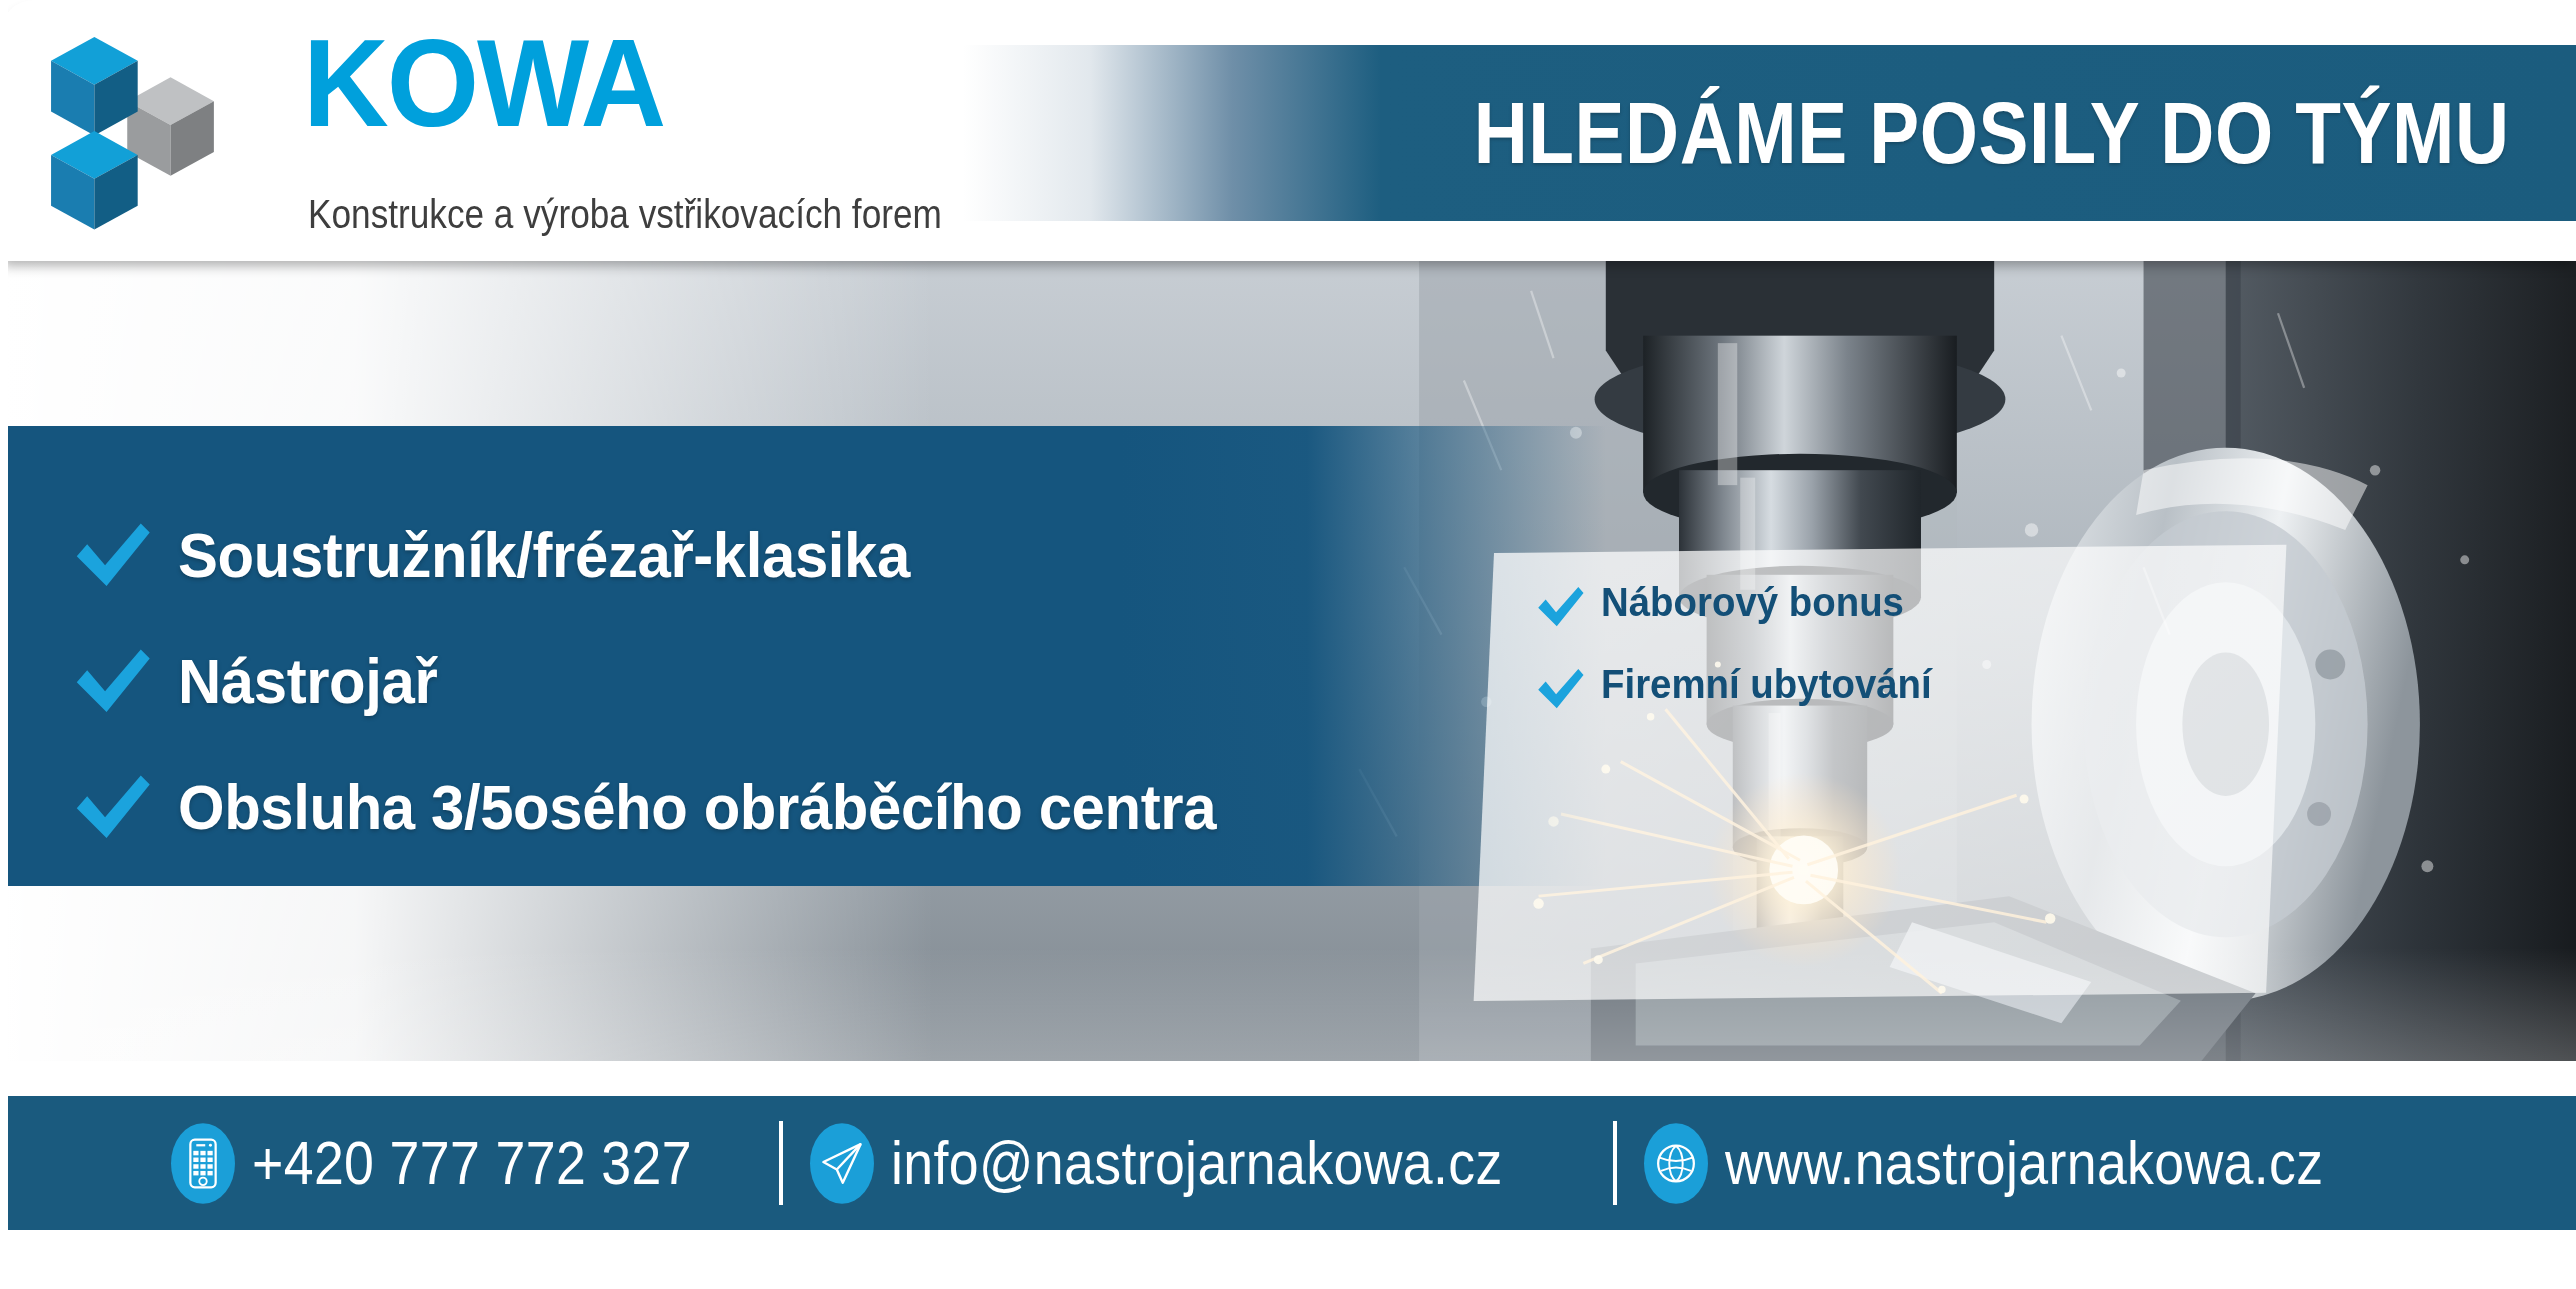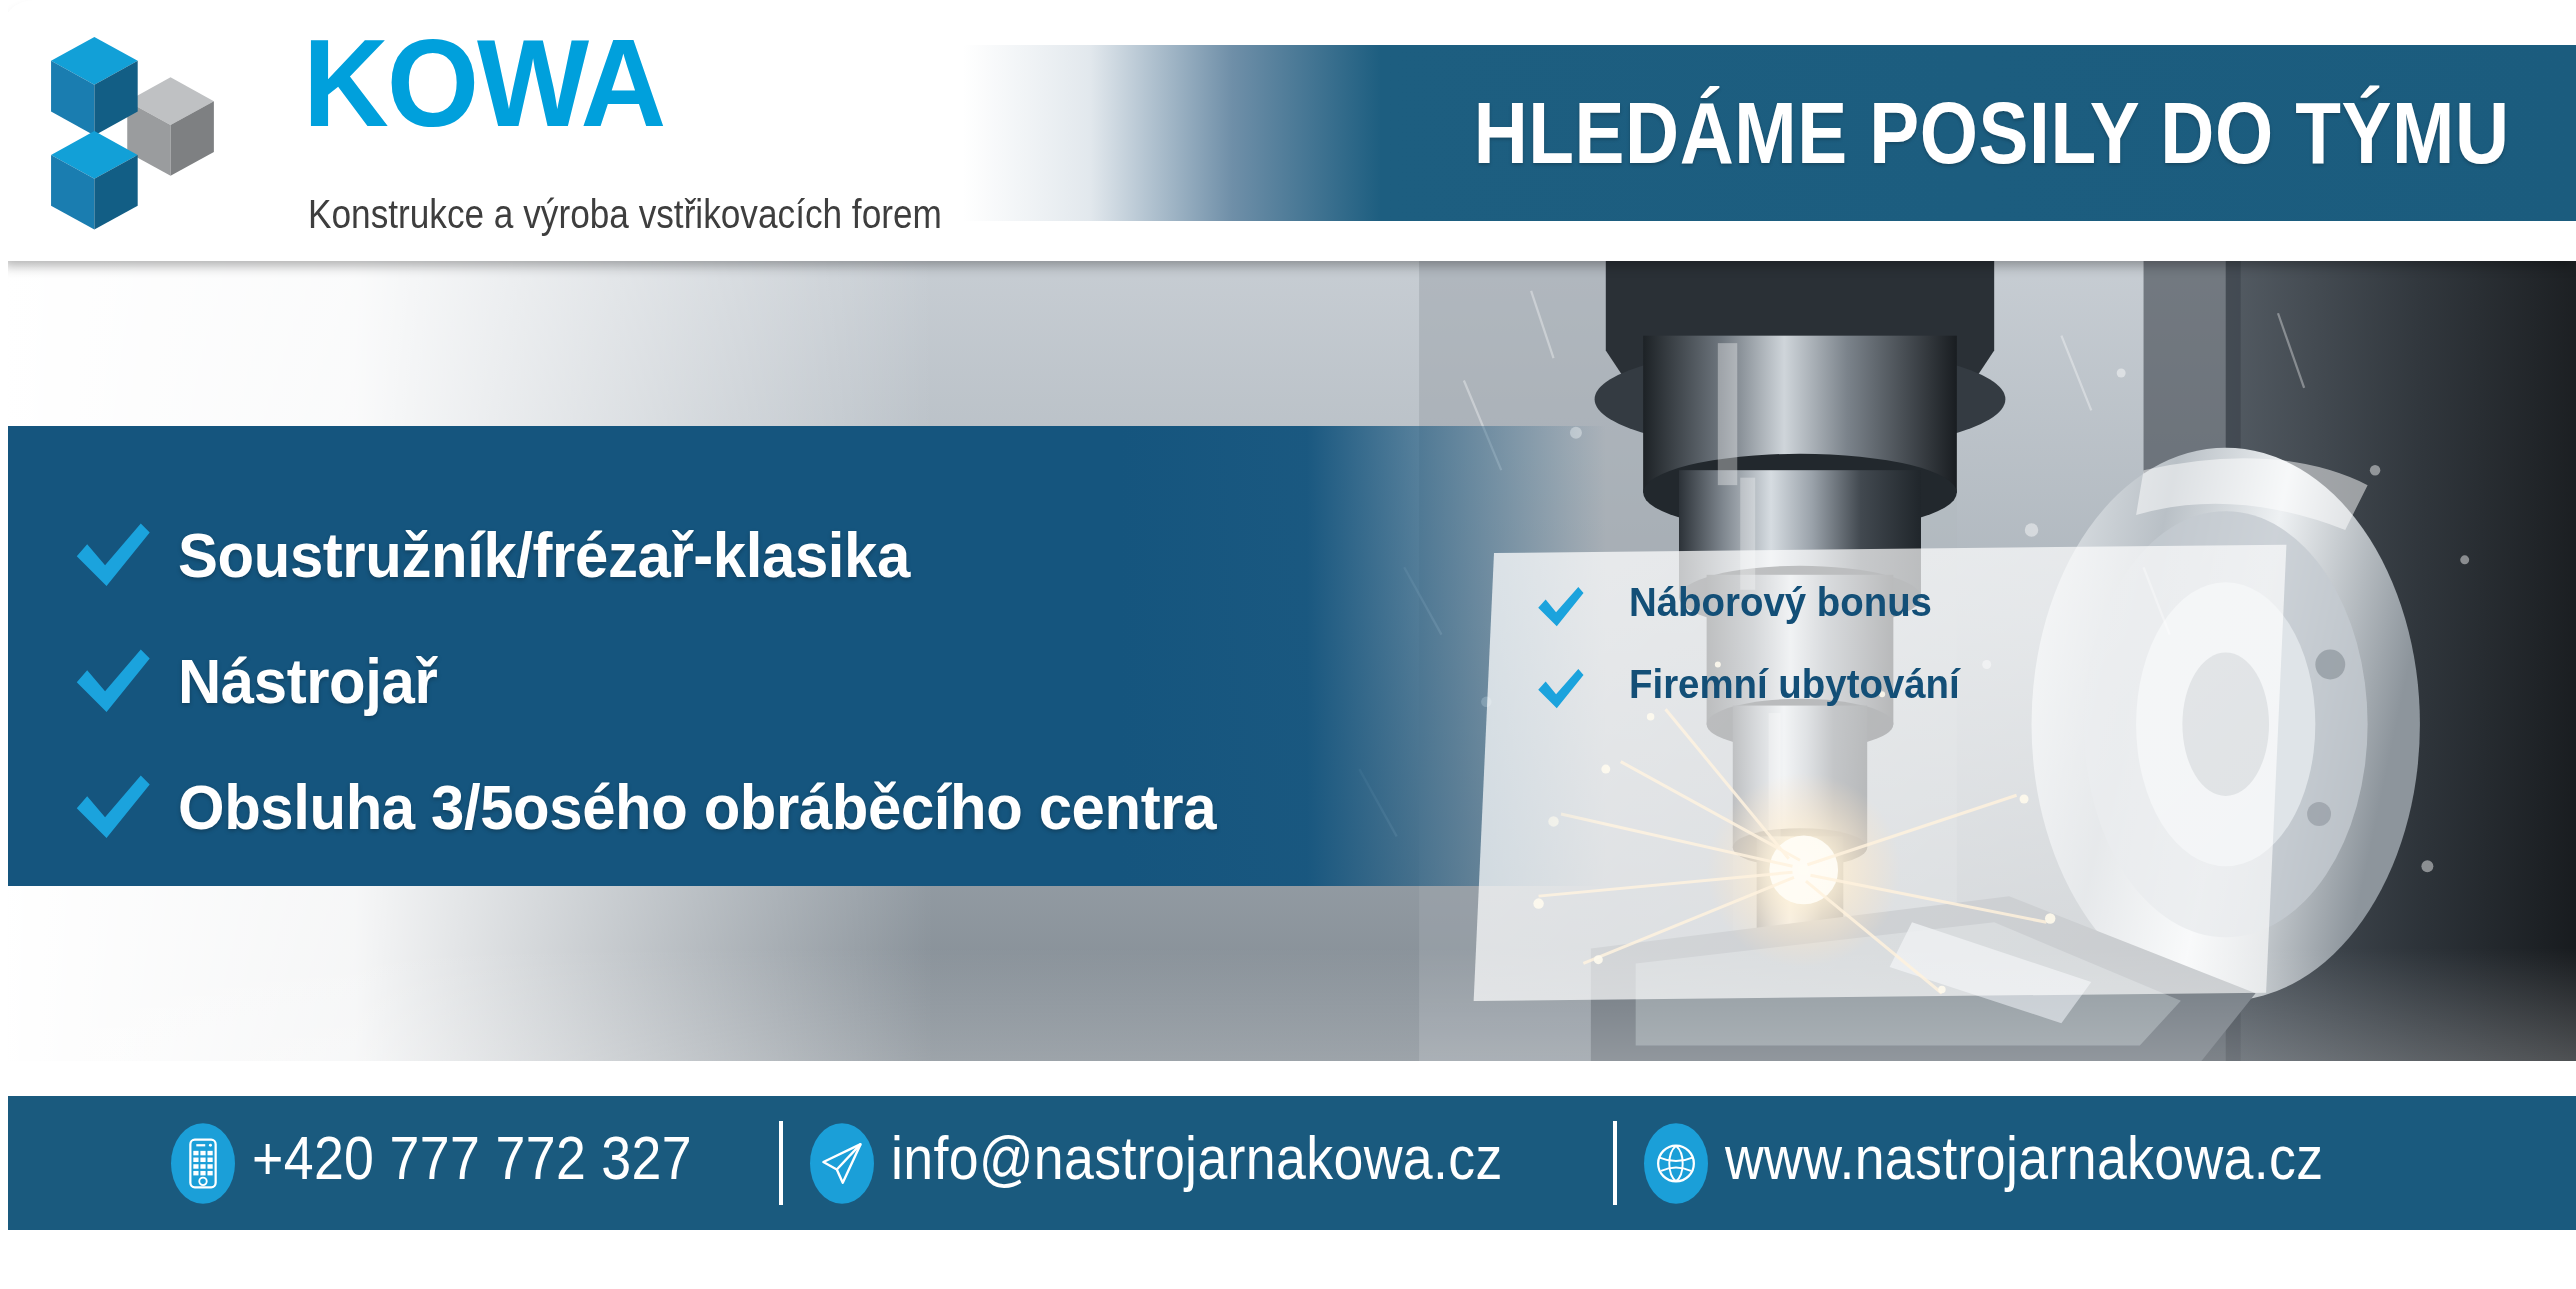--- a/index.html
+++ b/index.html
@@ -50,33 +50,33 @@
   .job-label{color:#ffffff;font-size:63px;font-weight:700;white-space:nowrap;letter-spacing:-0.4px;
              transform:scaleX(.95);transform-origin:left center;
              font-family:"Liberation Sans",sans-serif;text-shadow:0 1.5px 4.5px rgba(0,0,0,.25);}
 
   
   .benefits{position:absolute;left:1494px;top:553px;width:792px;height:448px;z-index:5;}
   .glass{position:absolute;left:0;top:0;width:792px;height:448px;
          background:linear-gradient(135deg,rgba(255,255,255,.74),rgba(255,255,255,.62));
          transform:skewX(-3.2deg) rotate(-.6deg);transform-origin:top left;}
   .ben-list{position:absolute;left:42px;top:27px;width:747px;}
-  .ben-row{display:flex;align-items:flex-start;margin-bottom:34px;gap:28px;}
+  .ben-row{display:flex;align-items:flex-start;margin-bottom:34px;}
   .ben-row:last-child{margin-bottom:16px;}
   .ben-chk{flex:0 0 auto;width:49px;height:42px;margin-right:16.4px;margin-top:6px;}
   .ben-label{color:#134f77;font-size:40px;font-weight:700;line-height:1.12;max-width:620px;
              font-family:"Liberation Sans",sans-serif;transform:scaleX(.96);transform-origin:left top;}
 
   
   .footcard{position:absolute;left:0;bottom:0;width:2576px;height:214px;background:#ffffff;
             border-bottom-left-radius:34px;z-index:8;}
   .footbar{position:absolute;left:0;top:21px;width:2576px;height:134px;background:#1a5A7E;}
   .foot-inner{position:absolute;left:0;top:0;width:2576px;height:134px;display:flex;
               align-items:center;justify-content:center;gap:0px;}
-  .foot-item{display:flex;}
+  .foot-item{display:flex;align-items:center;}
   .cicon{flex:0 0 auto;width:64px;height:81px;margin-right:16.4px;}
   .foot-txt{color:#ffffff;font-size:61px;white-space:nowrap;letter-spacing:0.4px;
             font-family:"Liberation Sans",sans-serif;transform:scaleX(.88);transform-origin:left center;}
   .sep{width:4.5px;height:84px;background:#ffffff;margin:0 27px;flex:0 0 auto;}
 
   .white-gap{position:absolute;left:0;top:1061px;width:2576px;height:60px;background:#ffffff;z-index:7;}
   .edge-left{position:absolute;left:0;top:0;width:7.5px;height:1289px;background:#ffffff;z-index:9;}
 </style>
 </head>
 <body>

